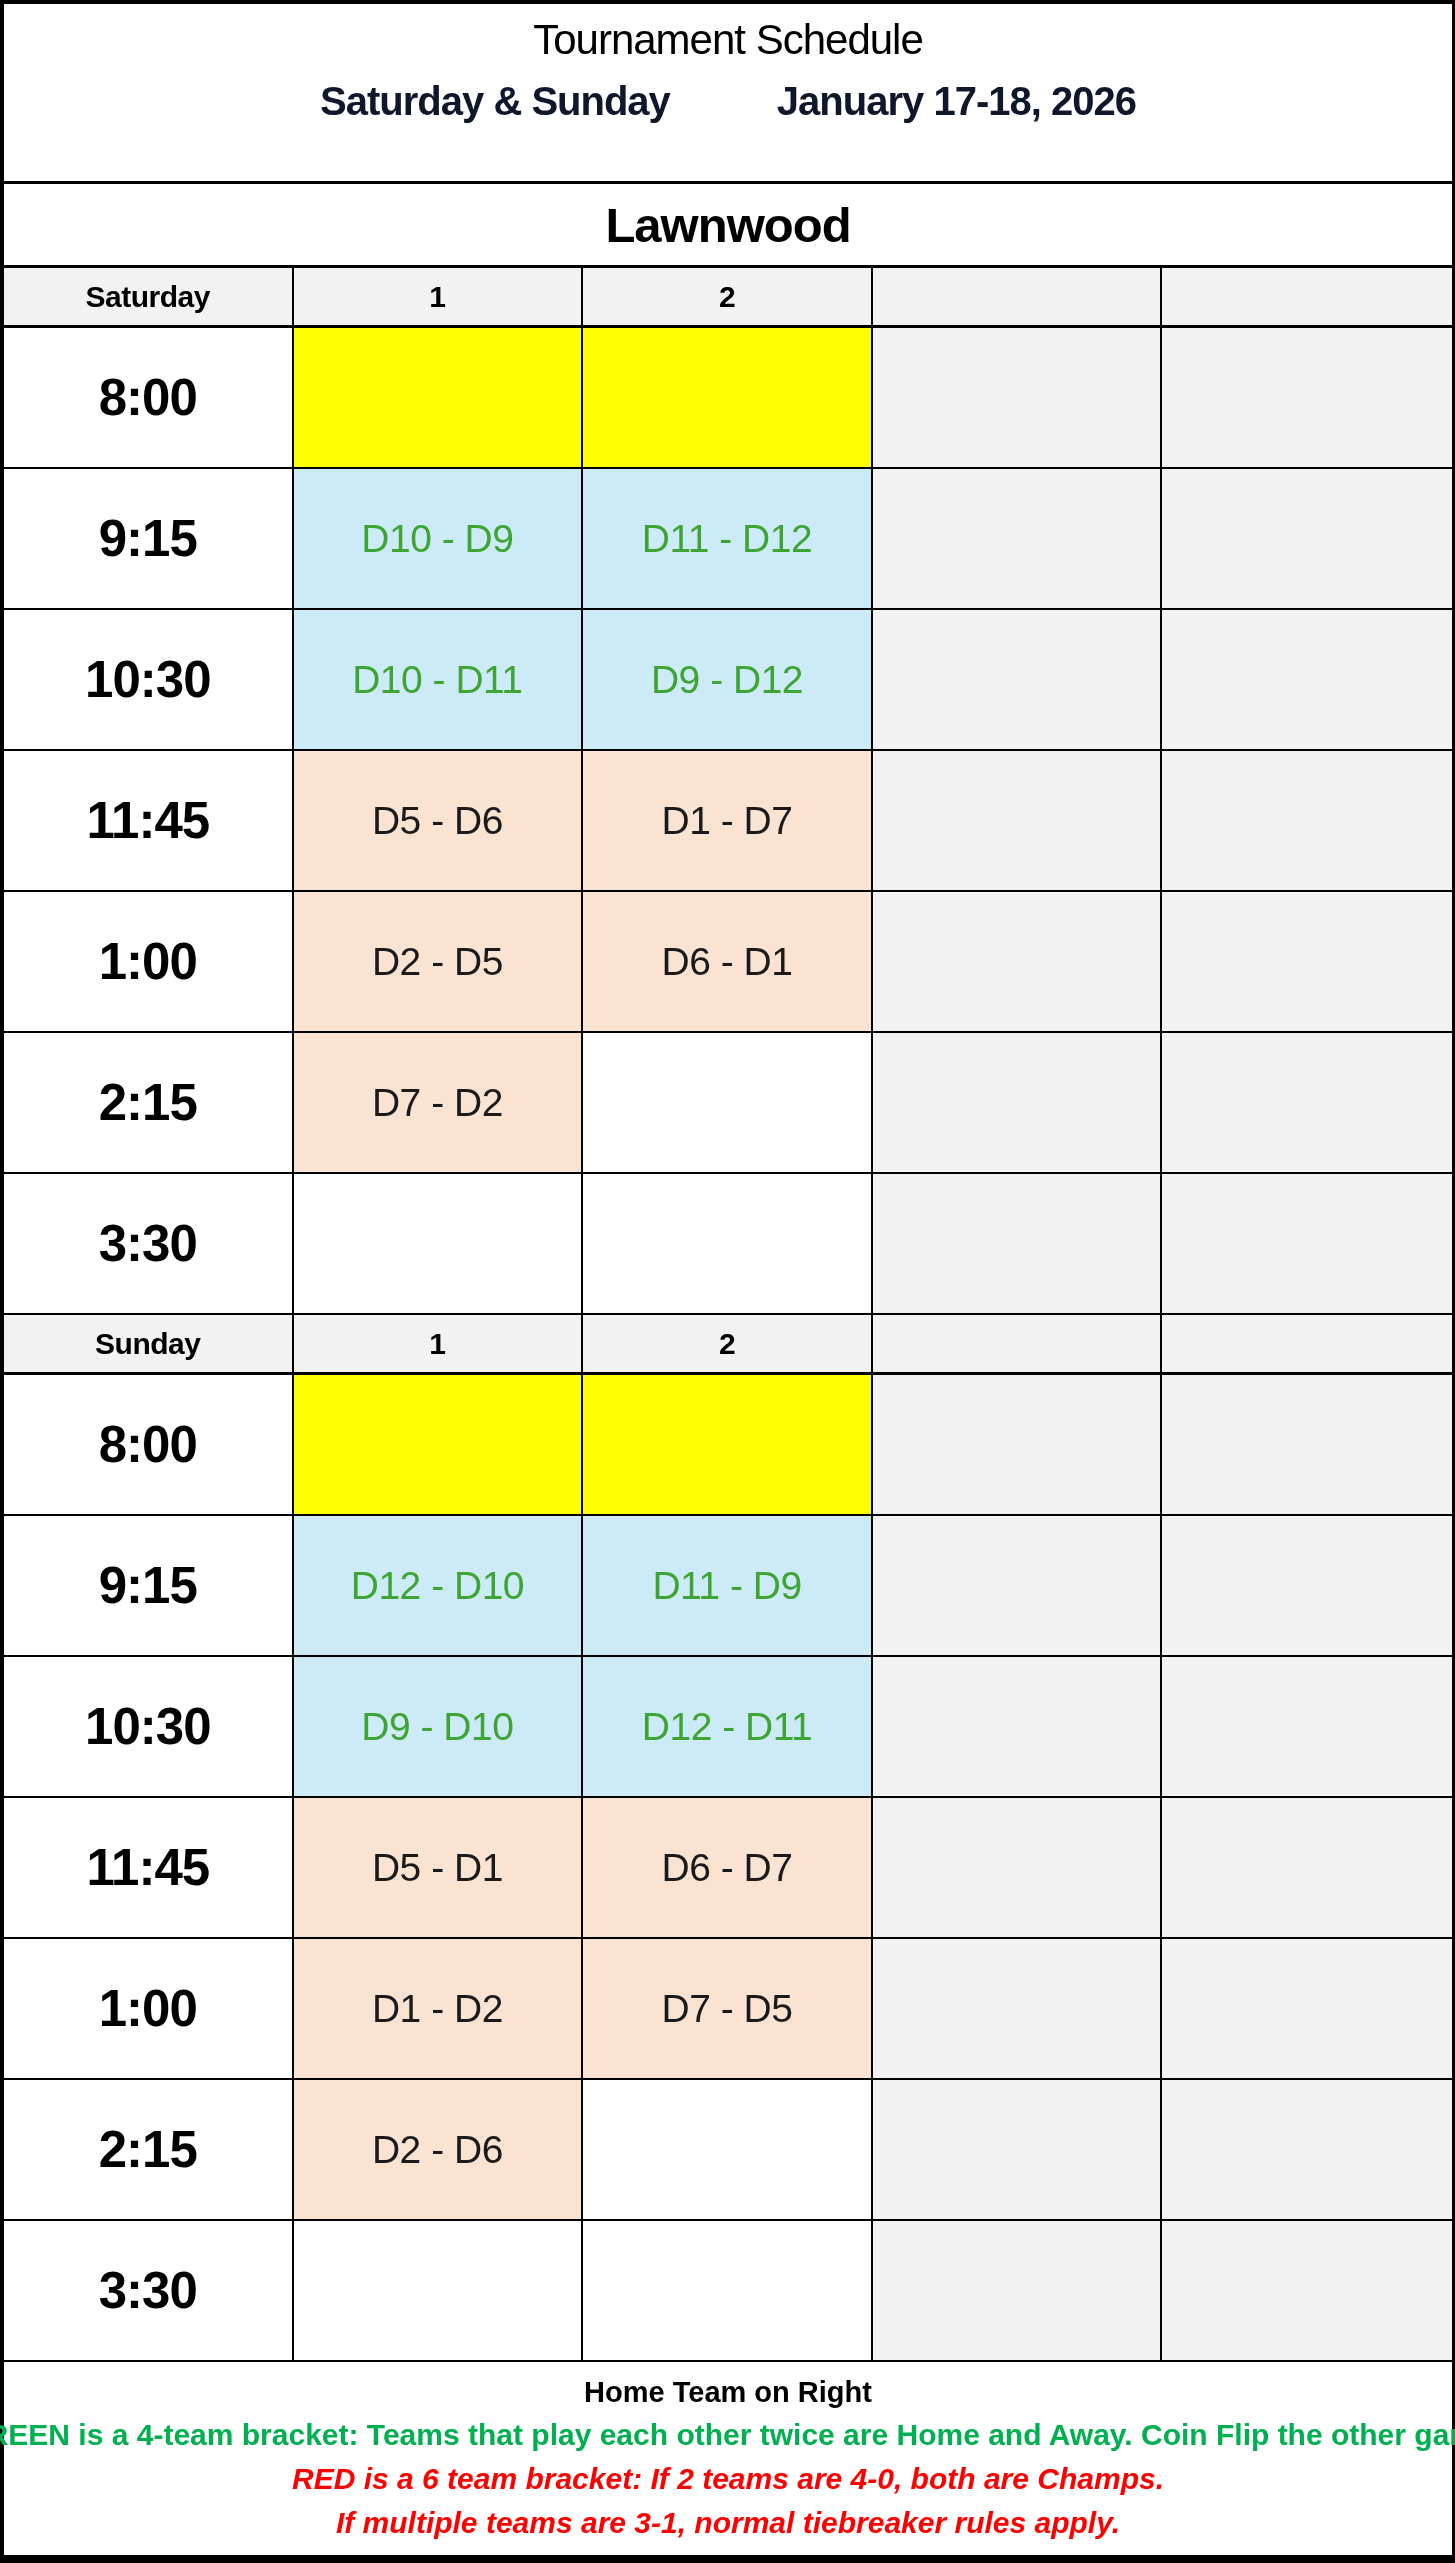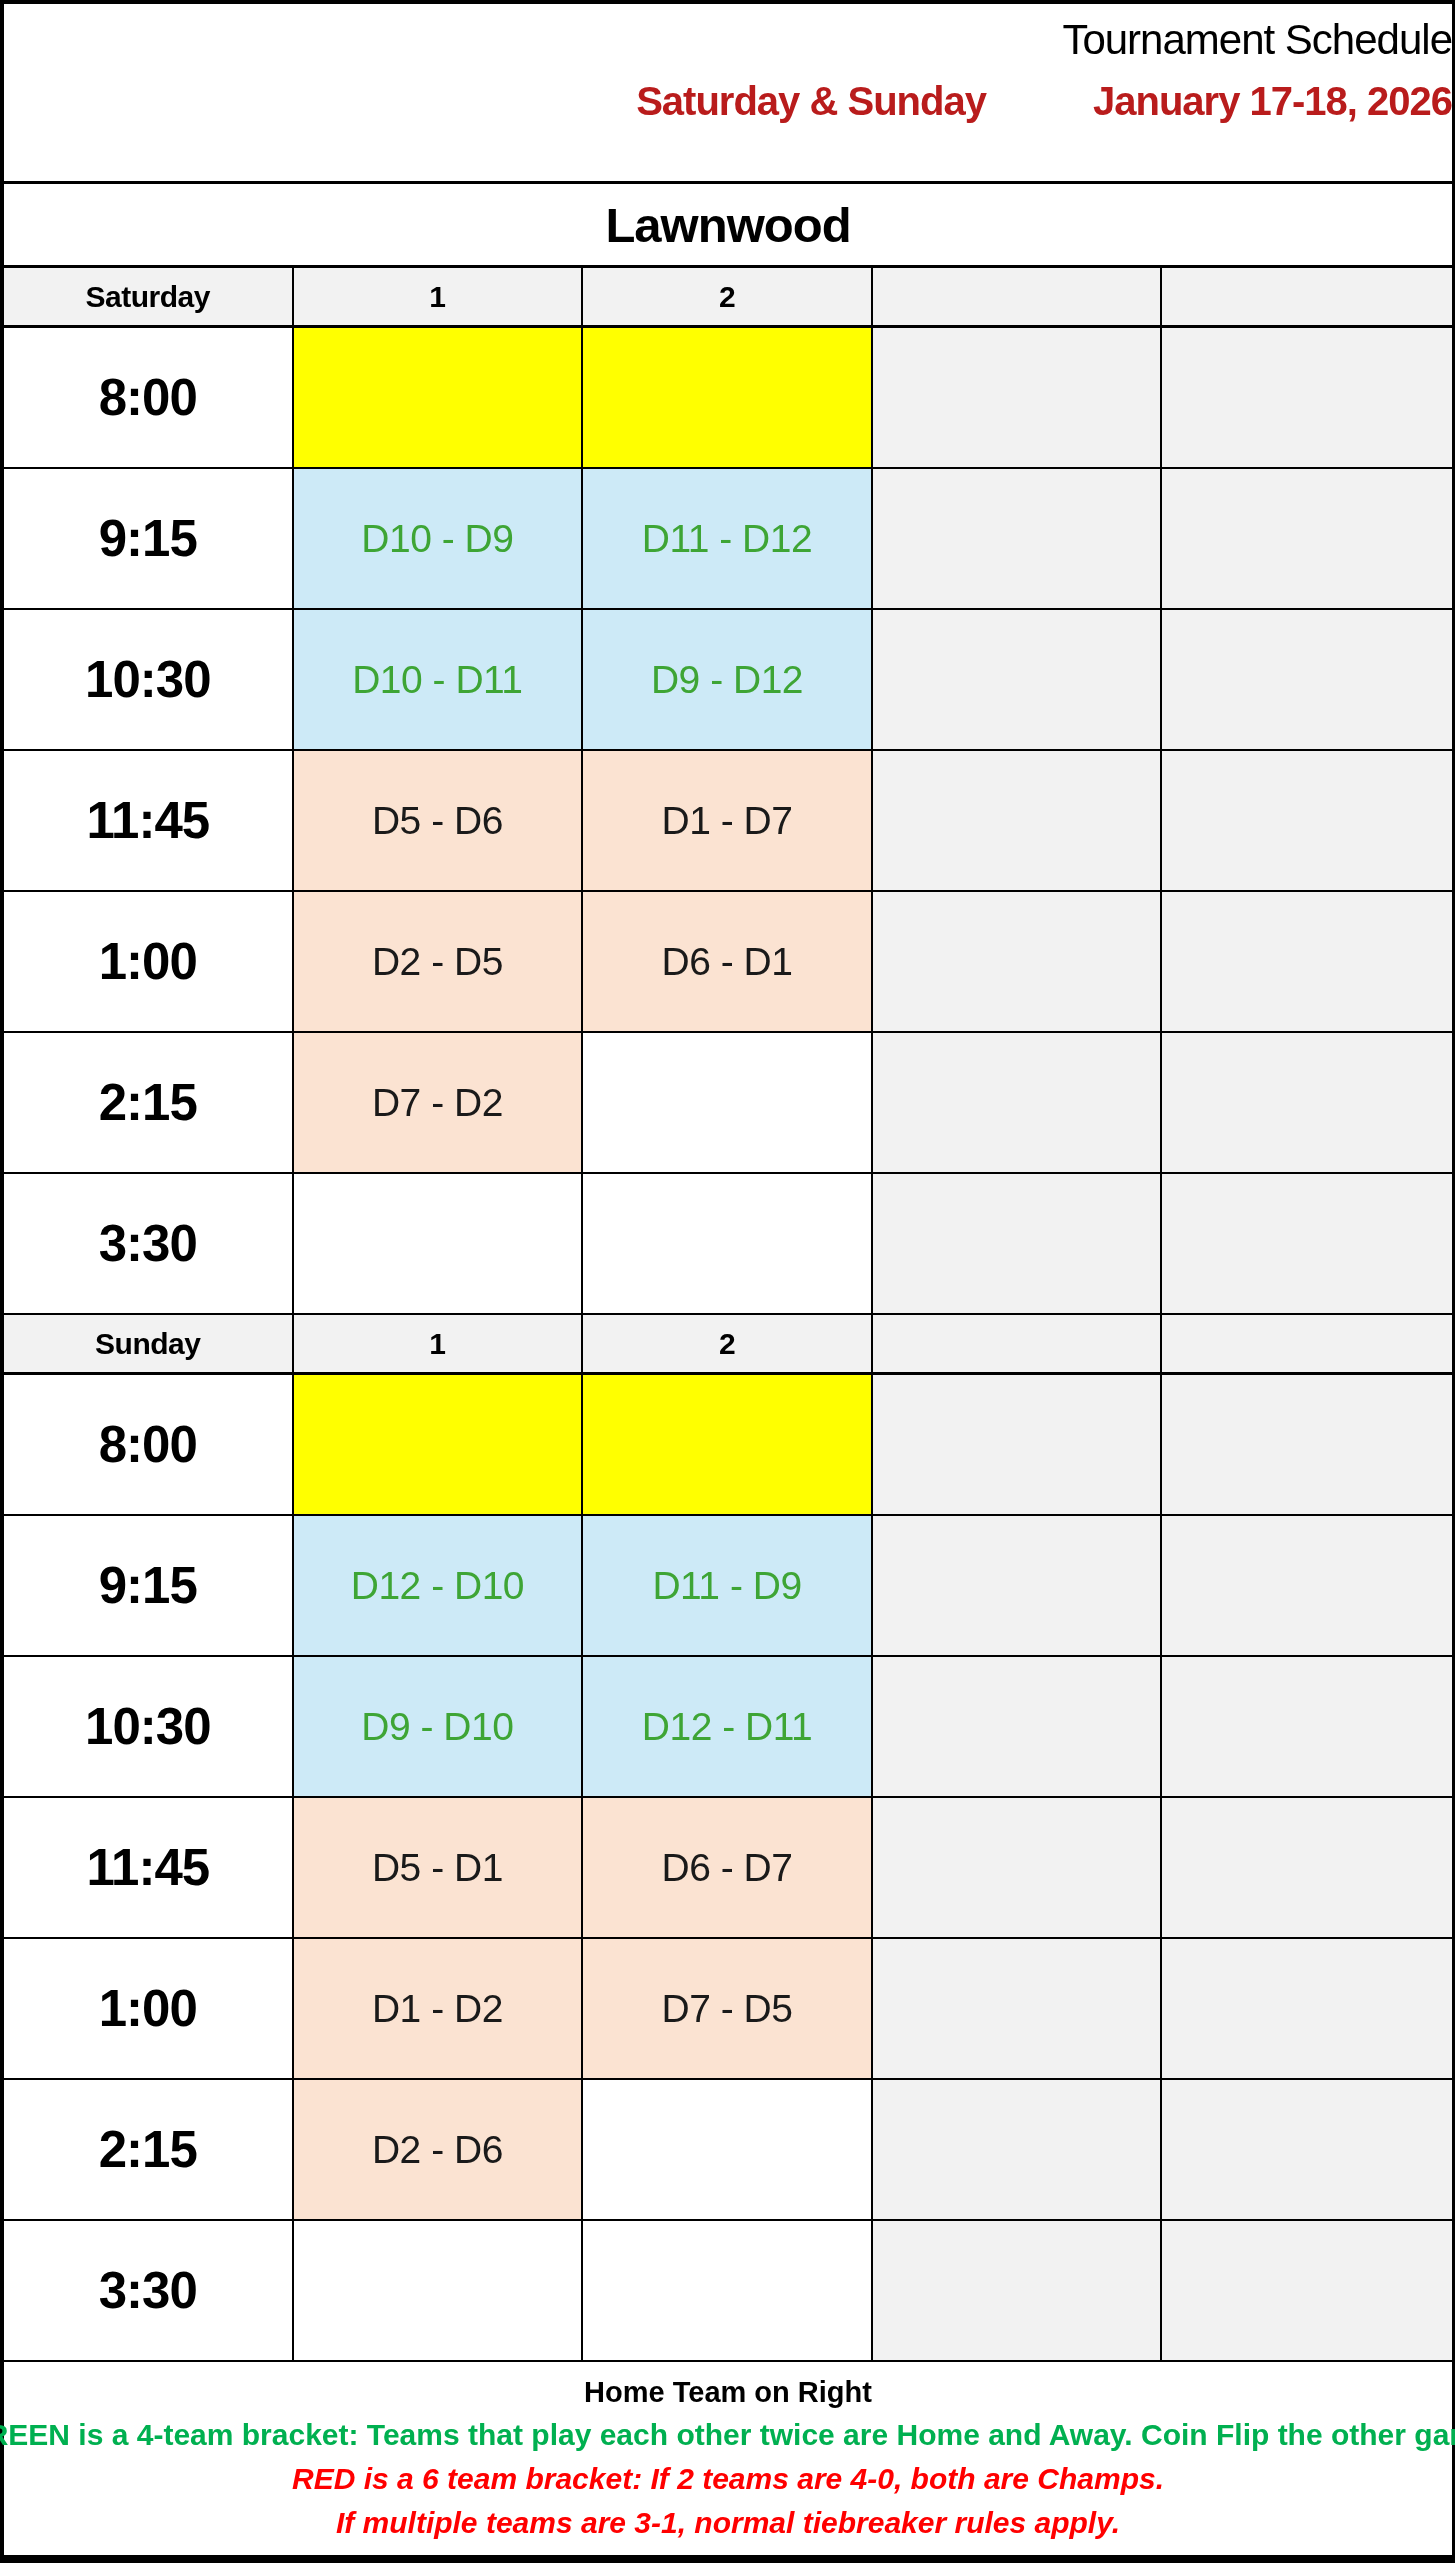--- a/index.html
+++ b/index.html
@@ -10,25 +10,25 @@
   }
   *{box-sizing:border-box;}
   .sheet{
     width:1456px;height:2563px;
     border:4.9px solid #000;border-bottom-width:8.7px;
     display:flex;flex-direction:column;background:#fff;
   }
   
   .title-block{
     height:180px;border-bottom:3.9px solid #000;
-    display:flex;flex-direction:column;align-items:flex-end;
+    display:flex;flex-direction:column;align-items:center;
     padding-top:11.6px;
   }
   .title-line1{font-size:42px;font-weight:400;letter-spacing:-1px;color:#000;}
-  .title-line2{display:flex;gap:107px;margin-top:15.5px;font-size:40px;font-weight:700;letter-spacing:-1px;color:#b91c1c;}
+  .title-line2{display:flex;gap:107px;margin-top:15.5px;font-size:40px;font-weight:700;letter-spacing:-1px;color:#0f172a;}
   
   .venue-row{
     height:84px;border-bottom:3.9px solid #000;
     display:flex;align-items:center;justify-content:center;
     font-size:49px;font-weight:700;letter-spacing:-1px;color:#000;
   }
   
   .row{display:grid;grid-template-columns:repeat(5,1fr);}
   .header-row{height:60px;border-bottom:3.9px solid #000;background:var(--gray,#F2F2F2);}
   .time-row{height:141px;border-bottom:2.9px solid #000;}

